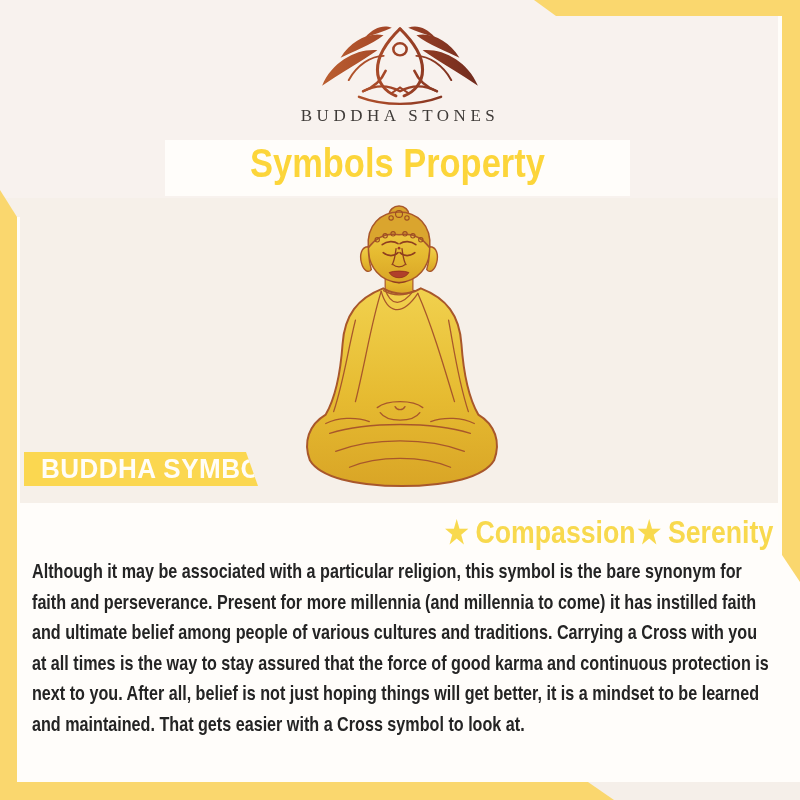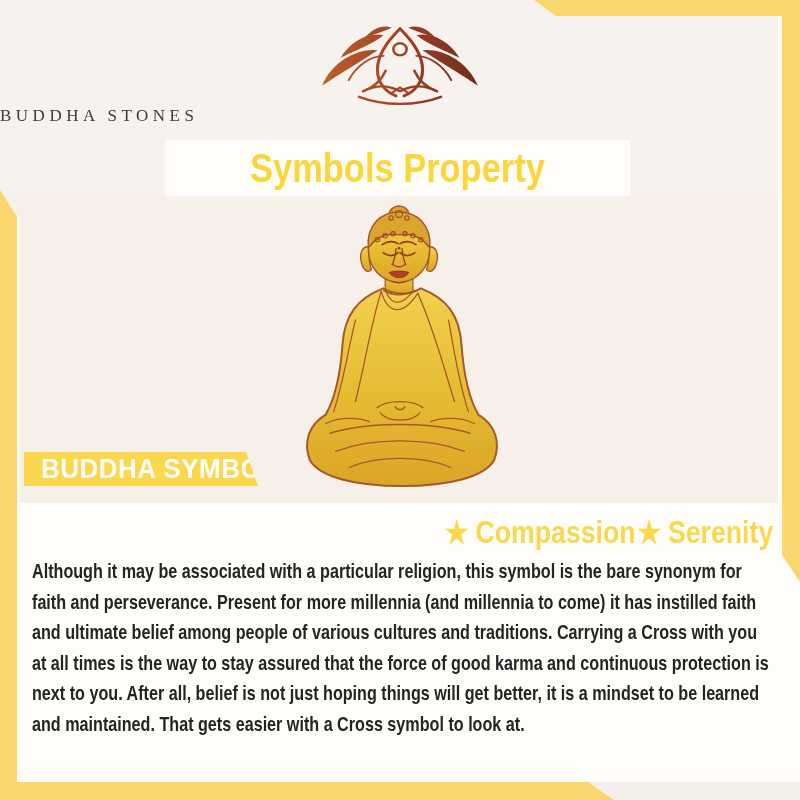--- a/index.html
+++ b/index.html
@@ -18,27 +18,27 @@
   .gap-right{position:absolute;left:778px;top:16px;width:4px;height:537px;background:#fffdf9;}
   .strip-left{position:absolute;left:0;top:190px;width:17px;height:610px;background:#fad76e;
             clip-path:polygon(0 0,100% 27px,100% 100%,0 100%);}
   .gap-left{position:absolute;left:17px;top:217px;width:3px;height:565px;background:#fffdf9;}
   .band-bottom-cream{position:absolute;left:560px;top:782px;width:240px;height:18px;background:#f5efe9;}
   .band-bottom-yellow{position:absolute;left:0;top:782px;width:614px;height:18px;background:#fad76e;
             clip-path:polygon(0 0,588px 0,100% 100%,0 100%);}
 
   
   .logo-wrap{position:absolute;left:318px;top:26px;width:164px;height:82px;}
-  .brand-name{position:absolute;left:0;top:106px;width:800px;text-align:left;
+  .brand-name{position:absolute;left:0;top:106px;width:800px;text-align:center;
       font-family:"Liberation Serif",serif;font-size:17px;letter-spacing:4.5px;
       color:#3e3a37;box-sizing:border-box;}
 
   
   .title-banner{position:absolute;left:165px;top:140px;width:465px;height:56px;background:#fffdfa;
-      display:flex;align-items:center;justify-content:center;}
+      display:flex;justify-content:center;}
   .title-text{font-weight:bold;font-size:41px;color:#fcd53a;transform:scaleX(0.84);
       white-space:nowrap;}
 
   
   .buddha-wrap{position:absolute;left:298px;top:203px;width:208px;height:298px;}
 
   
   .ribbon{position:absolute;left:24px;top:452px;width:234px;height:34px;background:#fbd750;
       clip-path:polygon(0 0,222px 0,100% 100%,0 100%);
       display:flex;align-items:center;padding-left:17px;box-sizing:border-box;}

